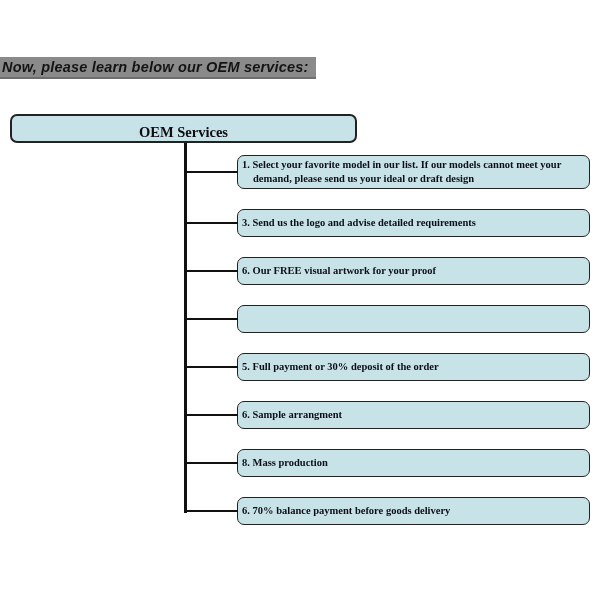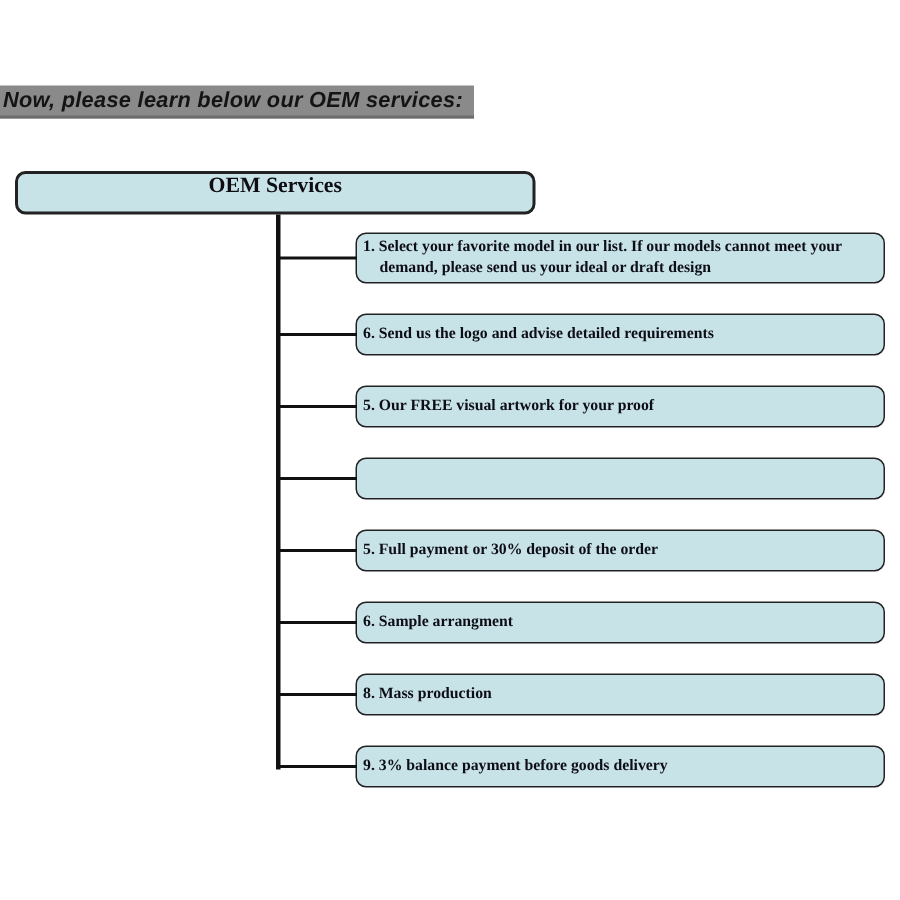--- a/index.html
+++ b/index.html
@@ -43,21 +43,21 @@
     position: absolute;
     left: 10px;
     top: 114px;
     width: 347px;
     height: 29px;
     box-sizing: border-box;
     background: var(--box-fill, #c8e3e8);
     border: 2px solid var(--box-border, #222222);
     border-radius: 7px;
     display: flex;
-    align-items: flex-start;
+    align-items: flex-end;
     justify-content: center;
   }
   .root-box span {
     font-family: "Liberation Serif", serif;
     font-size: 14.5px;
     font-weight: 700;
     color: #0d0d12;
   }
   
   .trunk {
@@ -123,40 +123,40 @@
 
   <div class="trunk"></div>
 
   <div class="steps" id="steps">
       <div class="step-box">
     <div class="branch"></div>
     <span class="step-label">1. Select your favorite model in our list. If our models cannot meet your demand, please send us your ideal or draft design</span>
   </div>
       <div class="step-box">
     <div class="branch"></div>
-    <span class="step-label">6. Send us the logo and advise detailed requirements</span>
+    <span class="step-label">3. Send us the logo and advise detailed requirements</span>
   </div>
       <div class="step-box">
     <div class="branch"></div>
-    <span class="step-label">5. Our FREE visual artwork for your proof</span>
+    <span class="step-label">6. Our FREE visual artwork for your proof</span>
   </div>
       <div class="step-box">
     <div class="branch"></div>
   </div>
       <div class="step-box">
     <div class="branch"></div>
     <span class="step-label">5. Full payment or 30% deposit of the order</span>
   </div>
       <div class="step-box">
     <div class="branch"></div>
     <span class="step-label">6. Sample arrangment</span>
   </div>
       <div class="step-box">
     <div class="branch"></div>
     <span class="step-label">8. Mass production</span>
   </div>
       <div class="step-box">
     <div class="branch"></div>
-    <span class="step-label">9. 3% balance payment before goods delivery</span>
+    <span class="step-label">6. 70% balance payment before goods delivery</span>
   </div>
     </div>
 
 </div>
 
 </body></html>

